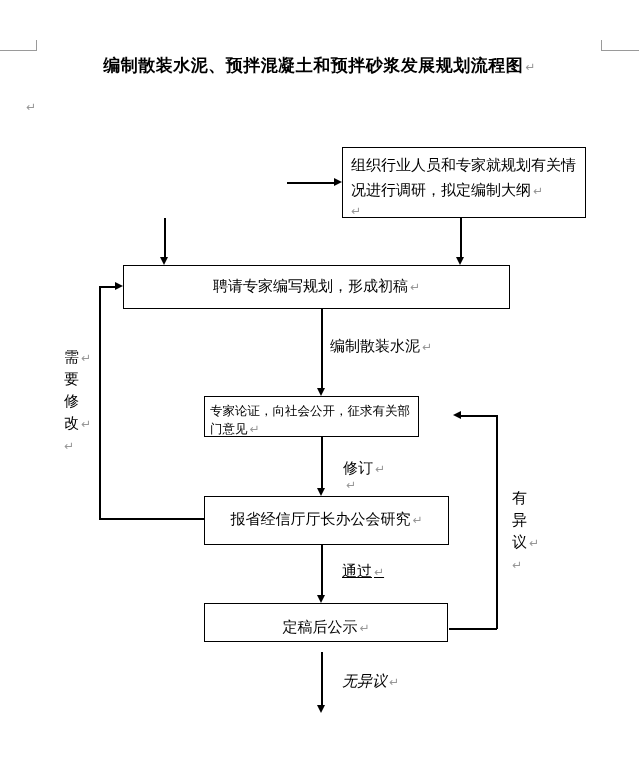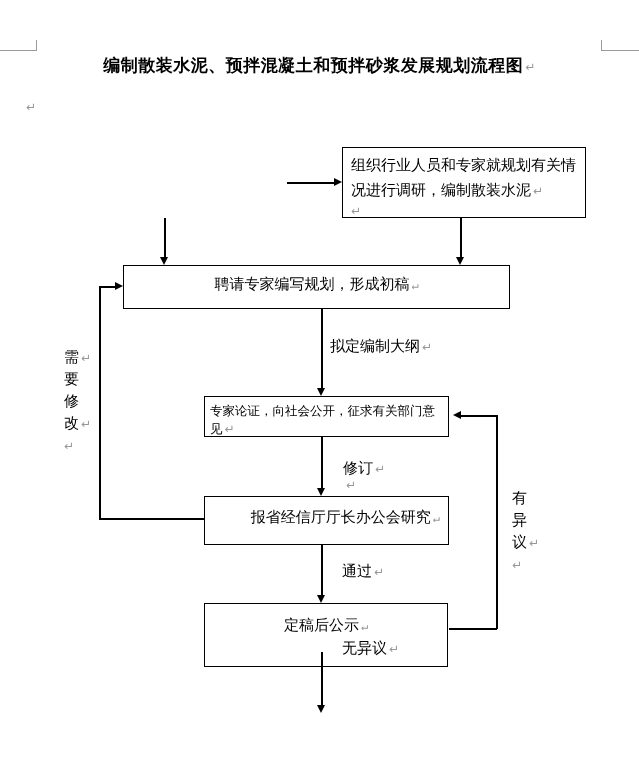--- a/index.html
+++ b/index.html
@@ -11,21 +11,21 @@
   .corner.tl{left:0;top:0;width:36px;height:10px;border-right-width:1px;border-bottom-width:1px;}
   .corner.tr{left:601px;top:0;width:38px;height:10px;border-left-width:1px;border-bottom-width:1px;}
   .corner.bl{left:0;top:755px;width:36px;height:11px;border-right-width:1px;border-top-width:1px;}
   .corner.br{left:601px;top:755px;width:38px;height:11px;border-left-width:1px;border-top-width:1px;}
   
   .title{left:0;top:14px;width:639px;text-align:center;font-size:17px;font-weight:bold;letter-spacing:.5px;}
   
   .box{position:absolute;border:1.5px solid #000;background:#fff;box-sizing:border-box;
        font-size:15px;line-height:25px;}
   .box .inner{padding:4px 8px;}
-  .box.center{text-align:center;font-family:Liberation Mono, monospace;}
+  .box.center{text-align:center;}
   
   .hline{position:absolute;height:1.5px;background:#000;}
   .vline{position:absolute;width:1.5px;background:#000;}
   .arr{position:absolute;width:0;height:0;}
   .arr.down{border-left:4.5px solid transparent;border-right:4.5px solid transparent;border-top:8px solid #000;}
   .arr.right{border-top:4.5px solid transparent;border-bottom:4.5px solid transparent;border-left:8px solid #000;}
   .arr.left{border-top:4.5px solid transparent;border-bottom:4.5px solid transparent;border-right:8px solid #000;}
   
   .lbl{position:absolute;font-size:15px;white-space:nowrap;}
   .vcol{position:absolute;font-size:15px;}
@@ -46,69 +46,69 @@
   <div class="corner br"></div>
 
   <div class="abs title">
     <span>编制散装水泥、预拌混凝土和预拌砂浆发展规划流程图</span><span class="p">↵</span>
   </div>
 
   <span class="p abs" style="left:24px;top:60px;">↵</span>
 
 
   <div class="box" style="left:342px;top:107px;width:244px;height:71px;">
-    <div class="inner"><span>组织行业人员和专家就规划有关情况进行调研，编制散装水泥</span><span class="p">↵</span><span class="p block">↵</span></div>
+    <div class="inner"><span>组织行业人员和专家就规划有关情况进行调研，拟定编制大纲</span><span class="p">↵</span><span class="p block">↵</span></div>
   </div>
 
   <div class="hline" style="left:287px;top:142px;width:47px;"></div>
   <div class="arr right" style="left:334px;top:138px;"></div>
 
   <div class="vline" style="left:164px;top:178px;height:40px;"></div>
   <div class="arr down" style="left:160px;top:217px;"></div>
   <div class="vline" style="left:460px;top:178px;height:40px;"></div>
   <div class="arr down" style="left:456px;top:217px;"></div>
 
   <div class="box center" style="left:123px;top:225px;width:387px;height:44px;">
     <div class="inner" style="padding-top:7px;"><span>聘请专家编写规划，形成初稿</span><span class="p">↵</span></div>
   </div>
 
   <div class="vline" style="left:321px;top:269px;height:79px;"></div>
   <div class="arr down" style="left:317px;top:348px;"></div>
   <div class="lbl" style="left:330px;top:297px;">
-    <span>拟定编制大纲</span><span class="p">↵</span>
+    <span>编制散装水泥</span><span class="p">↵</span>
   </div>
 
-  <div class="box" style="left:204px;top:356px;width:245px;height:41px;font-size:12.5px;">
+  <div class="box" style="left:204px;top:356px;width:215px;height:41px;font-size:12.5px;">
     <div class="inner" style="padding:5px 3px 0 5px;line-height:18px;"><span>专家论证，向社会公开，征求有关部门意见</span><span class="p">↵</span></div>
   </div>
 
   <div class="vline" style="left:321px;top:397px;height:51px;"></div>
   <div class="arr down" style="left:317px;top:448px;"></div>
   <div class="lbl" style="left:343px;top:419px;">
     <span>修订</span><span class="p">↵</span>
   </div>
   <span class="p abs" style="left:344px;top:438px;">↵</span>
 
-  <div class="box center" style="left:204px;top:456px;width:245px;height:49px;text-align:right;">
+  <div class="box center" style="left:204px;top:456px;width:245px;height:49px;">
     <div class="inner" style="padding-top:9px;"><span>报省经信厅厅长办公会研究</span><span class="p">↵</span></div>
   </div>
 
   <div class="vline" style="left:321px;top:505px;height:50px;"></div>
   <div class="arr down" style="left:317px;top:555px;"></div>
-  <div class="lbl" style="left:342px;top:522px;">
+  <div class="lbl" style="left:342px;top:522px;text-decoration:underline;">
     <span>通过</span><span class="p">↵</span>
   </div>
 
-  <div class="box center" style="left:204px;top:563px;width:244px;height:64px;">
+  <div class="box center" style="left:204px;top:563px;width:244px;height:39px;">
     <div class="inner" style="padding-top:10px;"><span>定稿后公示</span><span class="p">↵</span></div>
   </div>
 
   <div class="vline" style="left:321px;top:612px;height:53px;"></div>
   <div class="arr down" style="left:317px;top:665px;"></div>
-  <div class="lbl" style="left:342px;top:599px;">
+  <div class="lbl" style="left:342px;top:632px;font-style:italic;">
     <span>无异议</span><span class="p">↵</span>
   </div>
 
 
   <div class="hline" style="left:99px;top:478px;width:105px;"></div>
   <div class="vline" style="left:99px;top:246px;height:233px;"></div>
   <div class="hline" style="left:99px;top:246px;width:17px;"></div>
   <div class="arr right" style="left:115px;top:242px;"></div>
   <div class="vcol" style="left:64px;top:306px;">
     <div class="ch"><span>需</span><span class="p">↵</span></div>

